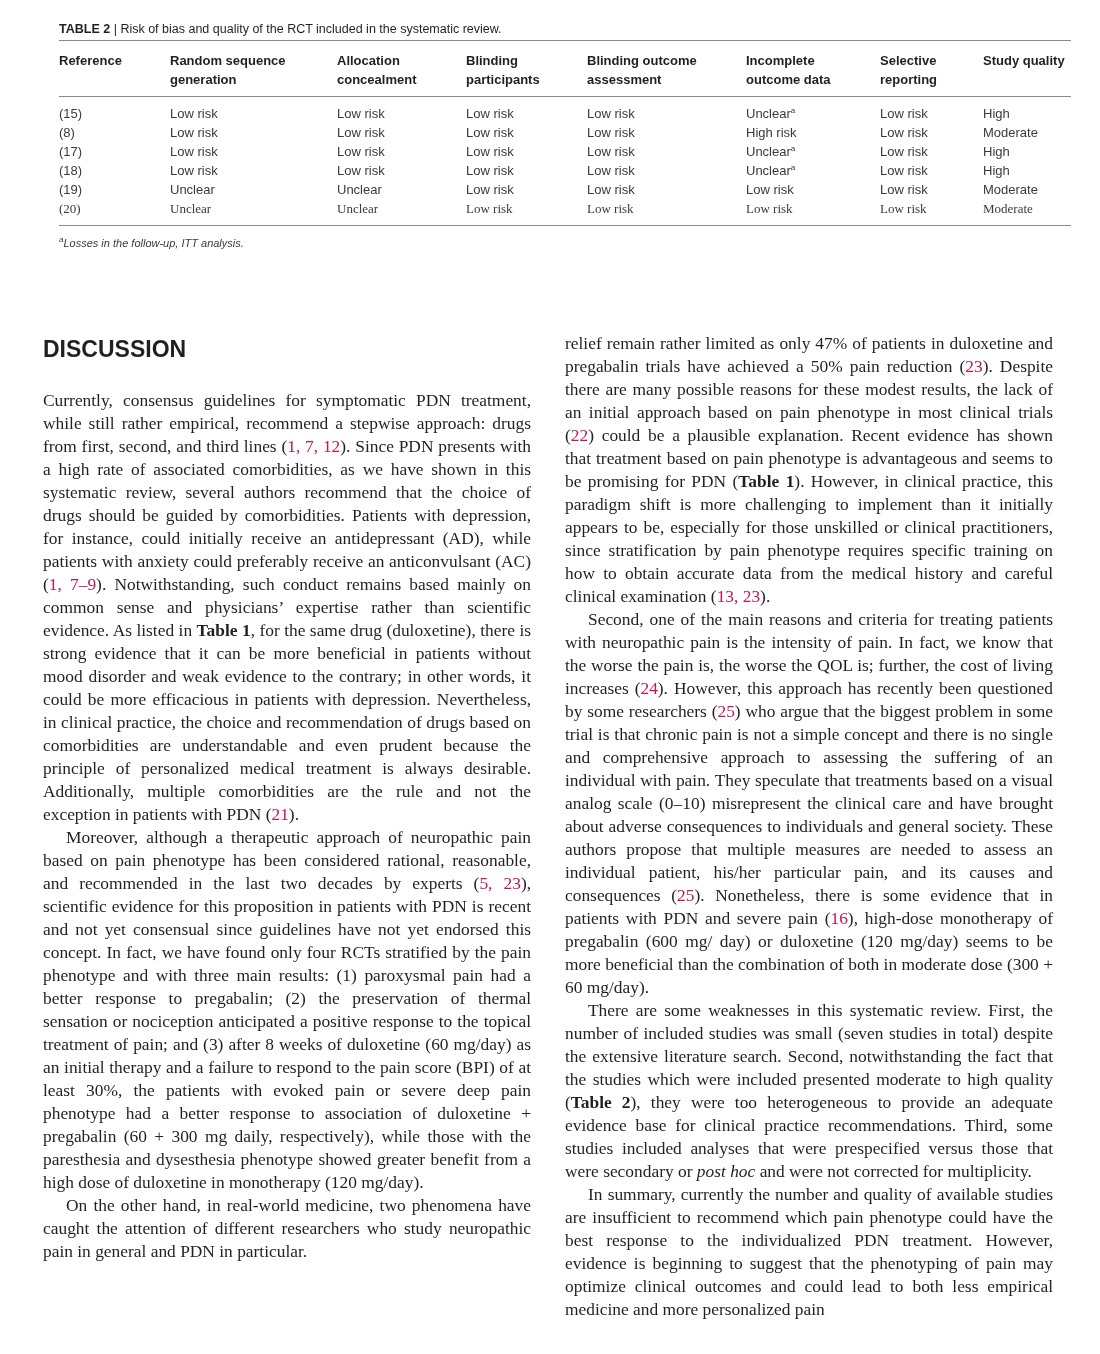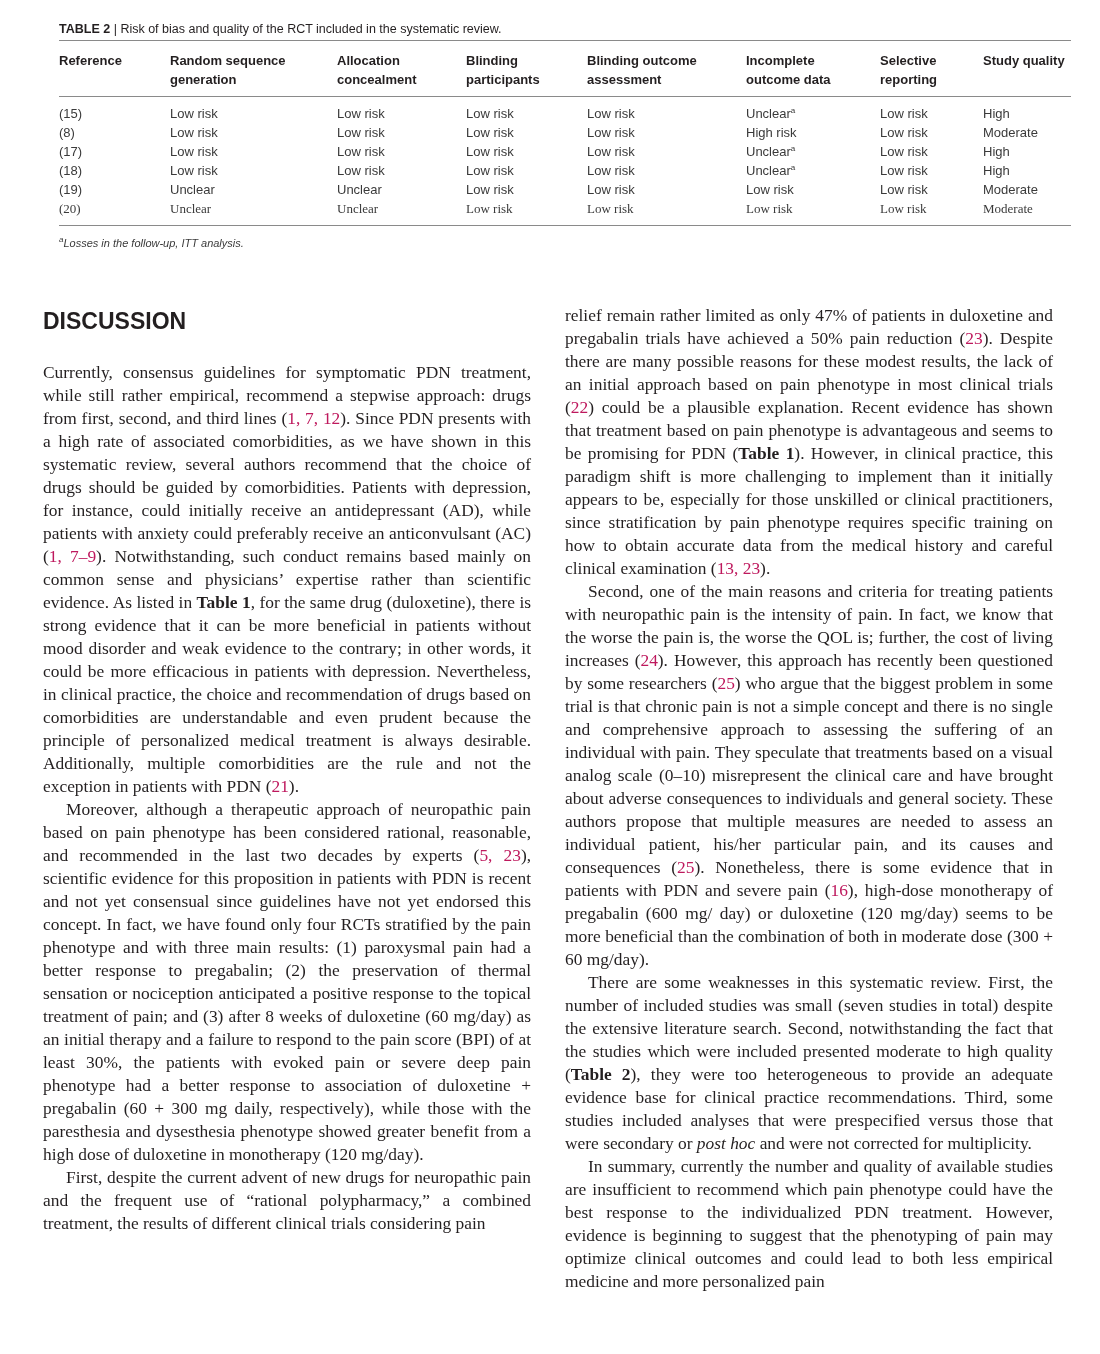--- a/index.html
+++ b/index.html
@@ -12,21 +12,21 @@
   thead tr th { padding-top: 10px; padding-bottom: 7px; }
   td { padding: 0; line-height: 19px; color: #3a3a3a; white-space: nowrap; }
   tbody tr:first-child td { padding-top: 7px; }
   tbody tr:last-child td { padding-bottom: 7px; font-family: Liberation Serif, serif; }
   .c0 { width: 111px; } .c1 { width: 167px; } .c2 { width: 129px; margin-top: 8px; } .c3 { width: 121px; }
   .c4 { width: 159px; } .c5 { width: 134px; } .c6 { width: 103px; } .c7 { width: auto; }
   thead tr { border-top: 1.5px solid #8a8a8a; border-bottom: 1.5px solid #8a8a8a; }
   tbody { border-bottom: 1.5px solid #8a8a8a; }
   sup { font-size: 8px; vertical-align: super; line-height: 0; }
   .footnotes { margin-top: 8px; font-size: 11px; font-style: italic; color: #3a3a3a; line-height: 18px; }
-  .col { position: absolute; top: 304px; width: 488px; font-family: "Liberation Serif", serif; font-size: 17.4px; line-height: 23px; text-align: justify; color: #231f20; }
+  .col { position: absolute; top: 332px; width: 488px; font-family: "Liberation Serif", serif; font-size: 17.4px; line-height: 23px; text-align: justify; color: #231f20; }
   .col-left { left: 43px; }
   .col-right { left: 565px; }
   .col p { margin: 0; }
   .col p.ind { text-indent: 23px; }
   .heading { font-family: "Liberation Sans", sans-serif; font-weight: bold; font-size: 23px; color: #231f20; margin: 0 0 23px 0; line-height: 34px; }
   .cite { color: #be185d; }
   .ref { font-weight: bold; }
 </style>
 </head>
 <body>
@@ -112,21 +112,21 @@
   <div class="footnotes">
     <div><sup>a</sup><span>Losses in the follow-up, ITT analysis.</span></div>
   </div>
 </div>
 
 <div class="col col-left">
   <h2 class="heading">DISCUSSION</h2>
   <div id="left-body">
       <p><span>Currently, consensus guidelines for symptomatic PDN treatment, while still rather empirical, recommend a stepwise approach: drugs from first, second, and third lines (</span><a class="cite">1, 7, 12</a><span>). Since PDN presents with a high rate of associated comorbidities, as we have shown in this systematic review, several authors recommend that the choice of drugs should be guided by comorbidities. Patients with depression, for instance, could initially receive an antidepressant (AD), while patients with anxiety could preferably receive an anti­convulsant (AC) (</span><a class="cite">1, 7–9</a><span>). Notwithstanding, such conduct remains based mainly on common sense and physicians’ expertise rather than scientific evidence. As listed in </span><span class="ref">Table 1</span><span>, for the same drug (duloxetine), there is strong evidence that it can be more beneficial in patients without mood disorder and weak evidence to the con­trary; in other words, it could be more efficacious in patients with depression. Nevertheless, in clinical practice, the choice and rec­ommendation of drugs based on comorbidities are understandable and even prudent because the principle of personalized medical treatment is always desirable. Additionally, multiple comorbidities are the rule and not the exception in patients with PDN (</span><a class="cite">21</a><span>).</span></p>
       <p class="ind"><span>Moreover, although a therapeutic approach of neuropathic pain based on pain phenotype has been considered rational, reasonable, and recommended in the last two decades by experts (</span><a class="cite">5, 23</a><span>), scientific evidence for this proposition in patients with PDN is recent and not yet consensual since guidelines have not yet endorsed this concept. In fact, we have found only four RCTs stratified by the pain phenotype and with three main results: (1) paroxysmal pain had a better response to pregabalin; (2) the pres­ervation of thermal sensation or nociception anticipated a positive response to the topical treatment of pain; and (3) after 8 weeks of duloxetine (60 mg/day) as an initial therapy and a failure to respond to the pain score (BPI) of at least 30%, the patients with evoked pain or severe deep pain phenotype had a better response to association of duloxetine + pregabalin (60 + 300 mg daily, respectively), while those with the paresthesia and dysesthesia phenotype showed greater benefit from a high dose of duloxetine in monotherapy (120 mg/day).</span></p>
-      <p class="ind"><span>First, despite the current advent of new drugs for neuropathic pain and the frequent use of “rational polypharmacy,” a combined treatment, the results of different clinical trials considering pain</span></p>
+      <p class="ind"><span>On the other hand, in real-world medicine, two phenomena have caught the attention of different researchers who study neuropathic pain in general and PDN in particular.</span></p>
     </div>
 </div>
 
 <div class="col col-right">
   <div id="right-body">
       <p><span>relief remain rather limited as only 47% of patients in duloxetine and pregabalin trials have achieved a 50% pain reduction (</span><a class="cite">23</a><span>). Despite there are many possible reasons for these modest results, the lack of an initial approach based on pain phenotype in most clinical trials (</span><a class="cite">22</a><span>) could be a plausible explanation. Recent evidence has shown that treatment based on pain phenotype is advanta­geous and seems to be promising for PDN (</span><span class="ref">Table 1</span><span>). However, in clinical practice, this paradigm shift is more challenging to imple­ment than it initially appears to be, especially for those unskilled or clinical practitioners, since stratification by pain phenotype requires specific training on how to obtain accurate data from the medical history and careful clinical examination (</span><a class="cite">13, 23</a><span>).</span></p>
       <p class="ind"><span>Second, one of the main reasons and criteria for treating patients with neuropathic pain is the intensity of pain. In fact, we know that the worse the pain is, the worse the QOL is; further, the cost of living increases (</span><a class="cite">24</a><span>). However, this approach has recently been questioned by some researchers (</span><a class="cite">25</a><span>) who argue that the biggest problem in some trial is that chronic pain is not a simple concept and there is no single and comprehensive approach to assessing the suffering of an individual with pain. They speculate that treatments based on a visual analog scale (0–10) misrepresent the clinical care and have brought about adverse consequences to individuals and general society. These authors propose that multiple measures are needed to assess an individual patient, his/her particular pain, and its causes and consequences (</span><a class="cite">25</a><span>). Nonetheless, there is some evidence that in patients with PDN and severe pain (</span><a class="cite">16</a><span>), high-dose monotherapy of pregabalin (600 mg/ day) or duloxetine (120 mg/day) seems to be more beneficial than the combination of both in moderate dose (300 + 60 mg/day).</span></p>
       <p class="ind"><span>There are some weaknesses in this systematic review. First, the number of included studies was small (seven studies in total) despite the extensive literature search. Second, notwithstanding the fact that the studies which were included presented moderate to high quality (</span><span class="ref">Table 2</span><span>), they were too heterogeneous to provide an adequate evidence base for clinical practice recommendations. Third, some studies included analyses that were prespecified ver­sus those that were secondary or </span><i>post hoc</i><span> and were not corrected for multiplicity.</span></p>
       <p class="ind"><span>In summary, currently the number and quality of available studies are insufficient to recommend which pain phenotype could have the best response to the individualized PDN treat­ment. However, evidence is beginning to suggest that the phenotyping of pain may optimize clinical outcomes and could lead to both less empirical medicine and more personalized pain</span></p>
     </div>

